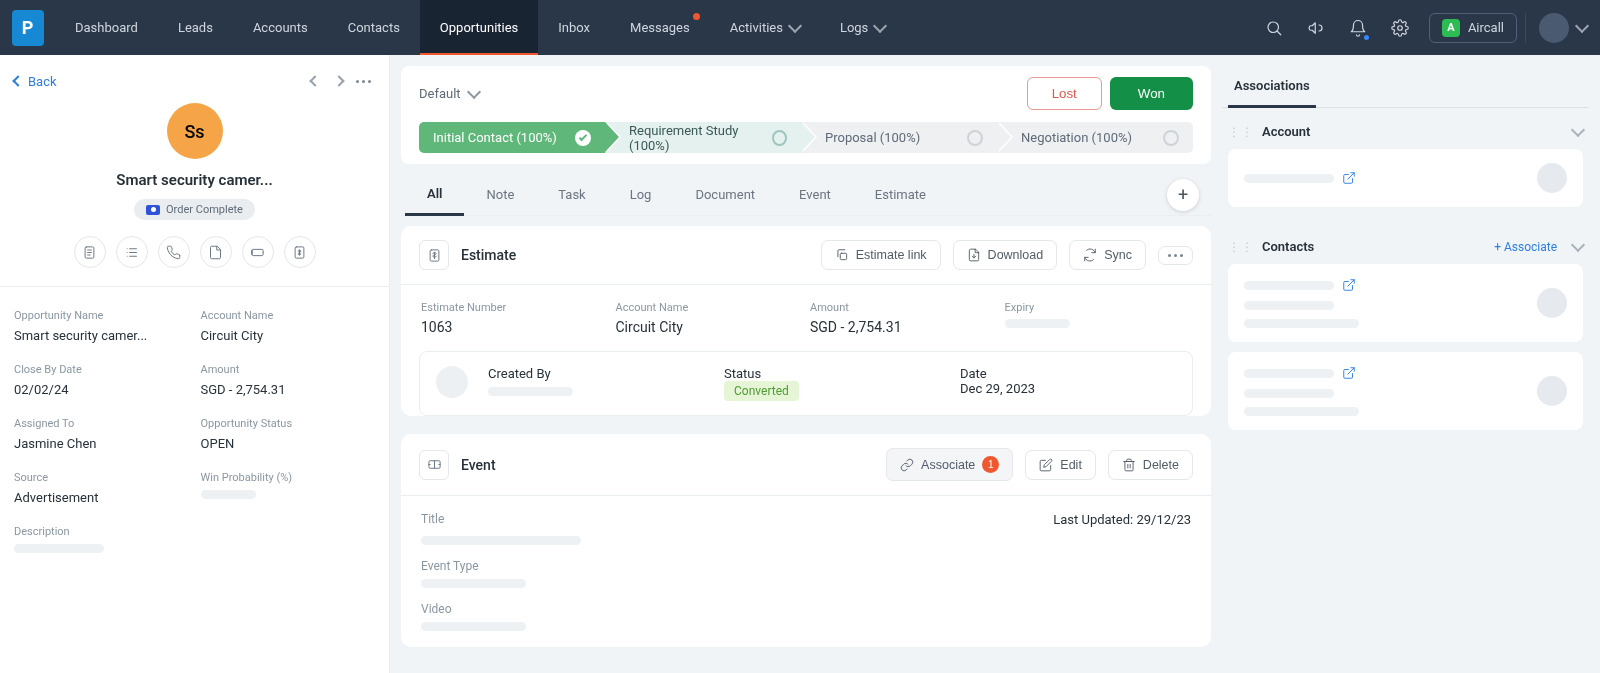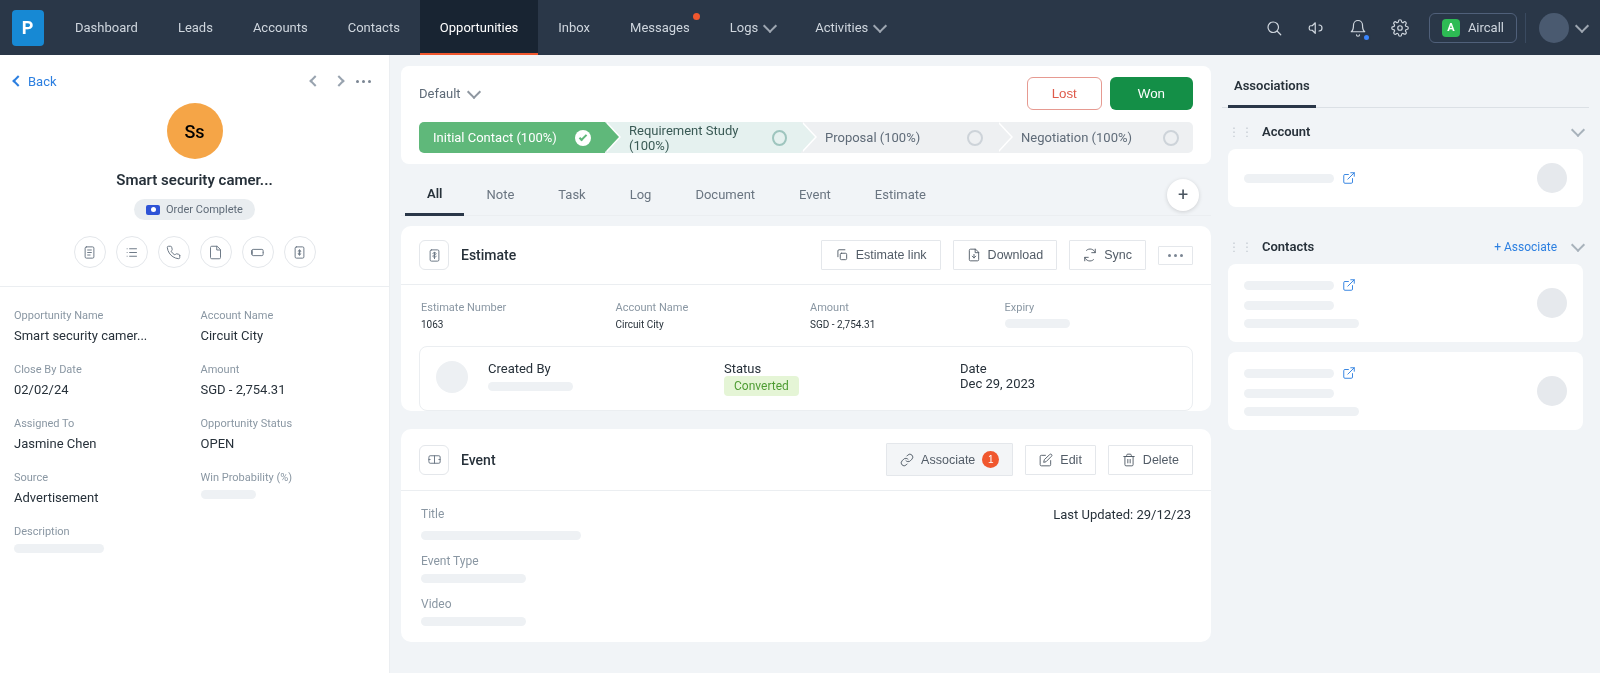--- a/index.html
+++ b/index.html
@@ -89,29 +89,29 @@
   .tab{padding:12px 22px;color:#6a7581;cursor:pointer;font-size:13px;}
   .tab.active{color:var(--text);font-weight:600;border-bottom:3px solid #2a3748;margin-bottom:-1px;}
   .addcircle{width:32px;height:32px;border-radius:50%;background:#fff;box-shadow:0 1px 4px rgba(0,0,0,.15);display:flex;align-items:center;justify-content:center;margin-left:auto;margin-right:8px;cursor:pointer;color:#4a5560;font-size:18px;}
   
   .card{background:#fff;border-radius:10px;margin-bottom:11px;}
   .cardhdr{display:flex;align-items:center;padding:14px 18px;border-bottom:1px solid var(--line);gap:12px;}
   .cardicon{width:30px;height:30px;border:1px solid var(--border);border-radius:6px;display:flex;align-items:center;justify-content:center;color:#6f7b88;}
   .cardicon svg{width:15px;height:15px;}
   .cardttl{font-size:14px;font-weight:500;}
   .cardhdr .sp{flex:1;}
-  .pillbtn{border:1px solid var(--border);border-radius:1px;padding:7px 13px;display:flex;align-items:center;gap:7px;cursor:pointer;color:#525c67;font-size:12.5px;background:#fff;}
+  .pillbtn{border:1px solid var(--border);border-radius:7px;padding:7px 13px;display:flex;align-items:center;gap:7px;cursor:pointer;color:#525c67;font-size:12.5px;background:#fff;}
   .pillbtn.icon{padding:7px 9px;}
   .pillbtn svg{width:14px;height:14px;}
   .pillbtn.grey{background:#f3f5f7;}
   .cntbadge{background:#f0572e;color:#fff;border-radius:50%;width:17px;height:17px;display:flex;align-items:center;justify-content:center;font-size:10px;}
   
   .estgrid{display:grid;grid-template-columns:1fr 1fr 1fr 1fr;gap:8px;padding:16px 20px 12px;}
   .estgrid .lbl{font-size:11px;color:var(--muted);margin-bottom:5px;}
-  .estgrid .val{font-size:10px;}
+  .estgrid .val{font-size:14px;}
   .subcard{margin:4px 18px 18px;border:1px solid var(--line);border-radius:8px;padding:14px 16px;display:grid;grid-template-columns:auto 1fr 1fr 1fr;gap:20px;align-items:start;}
   .subcard .av{width:32px;height:32px;border-radius:50%;background:#edf0f3;}
   .convpill{background:#e5f5d6;color:#4e9c33;padding:3px 10px;border-radius:4px;width:fit-content;font-size:12px;}
   
   .evbody{padding:16px 20px;}
   .evtop{display:flex;justify-content:space-between;margin-bottom:4px;}
   .evlabel{font-size:12px;color:var(--muted);margin:14px 0 6px;} .evlabel:first-child{margin-top:0;}
   
   
   .assochdr{border-bottom:1px solid #dbe0e5;padding:0 6px;}
@@ -141,25 +141,25 @@
     <div class="mi">Leads</div>
     <div class="mi">Accounts</div>
     <div class="mi">Contacts</div>
     <div class="mi active">Opportunities</div>
     <div class="mi">Inbox</div>
     <div class="mi">
         <span>Messages</span>
         <span class="orangedot"></span>
       </div>
     <div class="mi">
+        <span>Activities</span>
+        <span class="chev"></span>
+      </div>
+    <div class="mi">
         <span>Logs</span>
-        <span class="chev"></span>
-      </div>
-    <div class="mi">
-        <span>Activities</span>
         <span class="chev"></span>
       </div>
   </div>
   <div class="navsp"></div>
   <div class="navicons">
     <div class="ni">
         <svg viewBox="0 0 24 24" width="18" height="18">
           <circle cx="11" cy="11" r="7"></circle>
           <path d="m21 21-4.3-4.3"></path>
         </svg>

